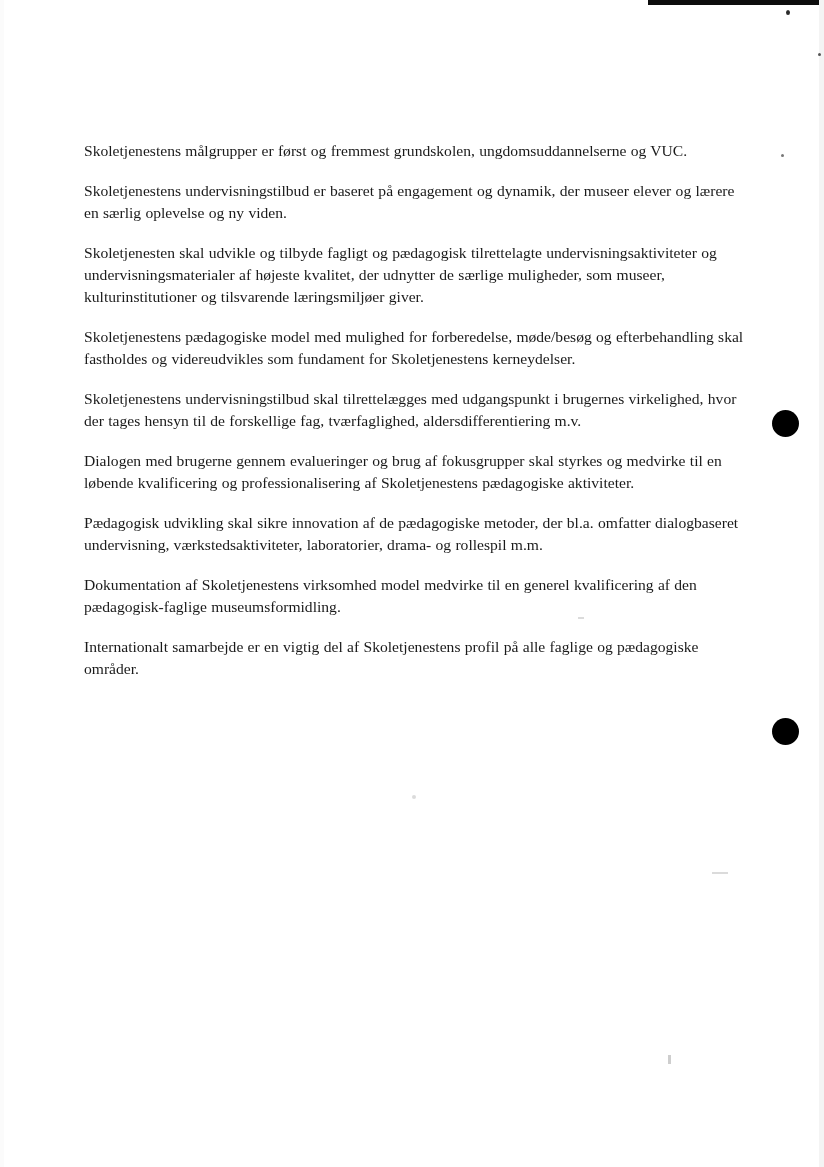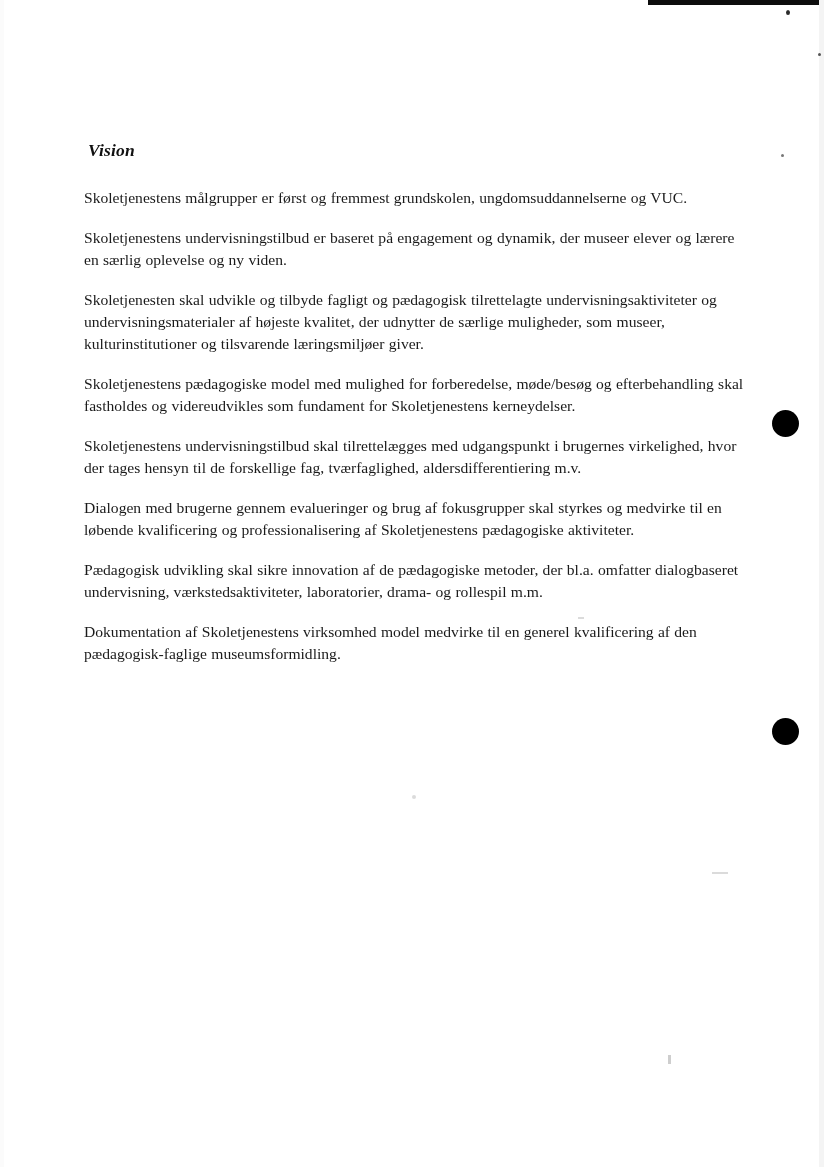--- a/index.html
+++ b/index.html
@@ -118,25 +118,25 @@
   <div class="hole hole-1"></div>
   <div class="hole hole-2"></div>
 
   <div class="smudge smudge-1"></div>
   <div class="smudge smudge-2"></div>
   <div class="smudge smudge-3"></div>
   <div class="smudge smudge-4"></div>
 
   <div class="content">
 
-    <h1 class="doc-title">Vision</h1>
 
     <p class="para">Skoletjenestens målgrupper er først og fremmest grundskolen, ungdomsuddannelserne og VUC.</p>
     <p class="para">Skoletjenestens undervisningstilbud er baseret på engagement og dynamik, der museer elever og lærere en særlig oplevelse og ny viden.</p>
     <p class="para">Skoletjenesten skal udvikle og tilbyde fagligt og pædagogisk tilrettelagte undervisningsaktiviteter og undervisningsmaterialer af højeste kvalitet, der udnytter de særlige muligheder, som museer, kulturinstitutioner og tilsvarende læringsmiljøer giver.</p>
     <p class="para">Skoletjenestens pædagogiske model med mulighed for forberedelse, møde/besøg og efterbehandling skal fastholdes og videreudvikles som fundament for Skoletjenestens kerneydelser.</p>
     <p class="para">Skoletjenestens undervisningstilbud skal tilrettelægges med udgangspunkt i brugernes virkelighed, hvor der tages hensyn til de forskellige fag, tværfaglighed, aldersdifferentiering m.v.</p>
     <p class="para">Dialogen med brugerne gennem evalueringer og brug af fokusgrupper skal styrkes og medvirke til en løbende kvalificering og professionalisering af Skoletjenestens pædagogiske aktiviteter.</p>
     <p class="para">Pædagogisk udvikling skal sikre innovation af de pædagogiske metoder, der bl.a. omfatter dialogbaseret undervisning, værkstedsaktiviteter, laboratorier, drama- og rollespil m.m.</p>
     <p class="para">Dokumentation af Skoletjenestens virksomhed model medvirke til en generel kvalificering af den pædagogisk-faglige museumsformidling.</p>
+    <p class="para">Internationalt samarbejde er en vigtig del af Skoletjenestens profil på alle faglige og pædagogiske områder.</p>
 
   </div>
 </div>
 
 </body></html>

